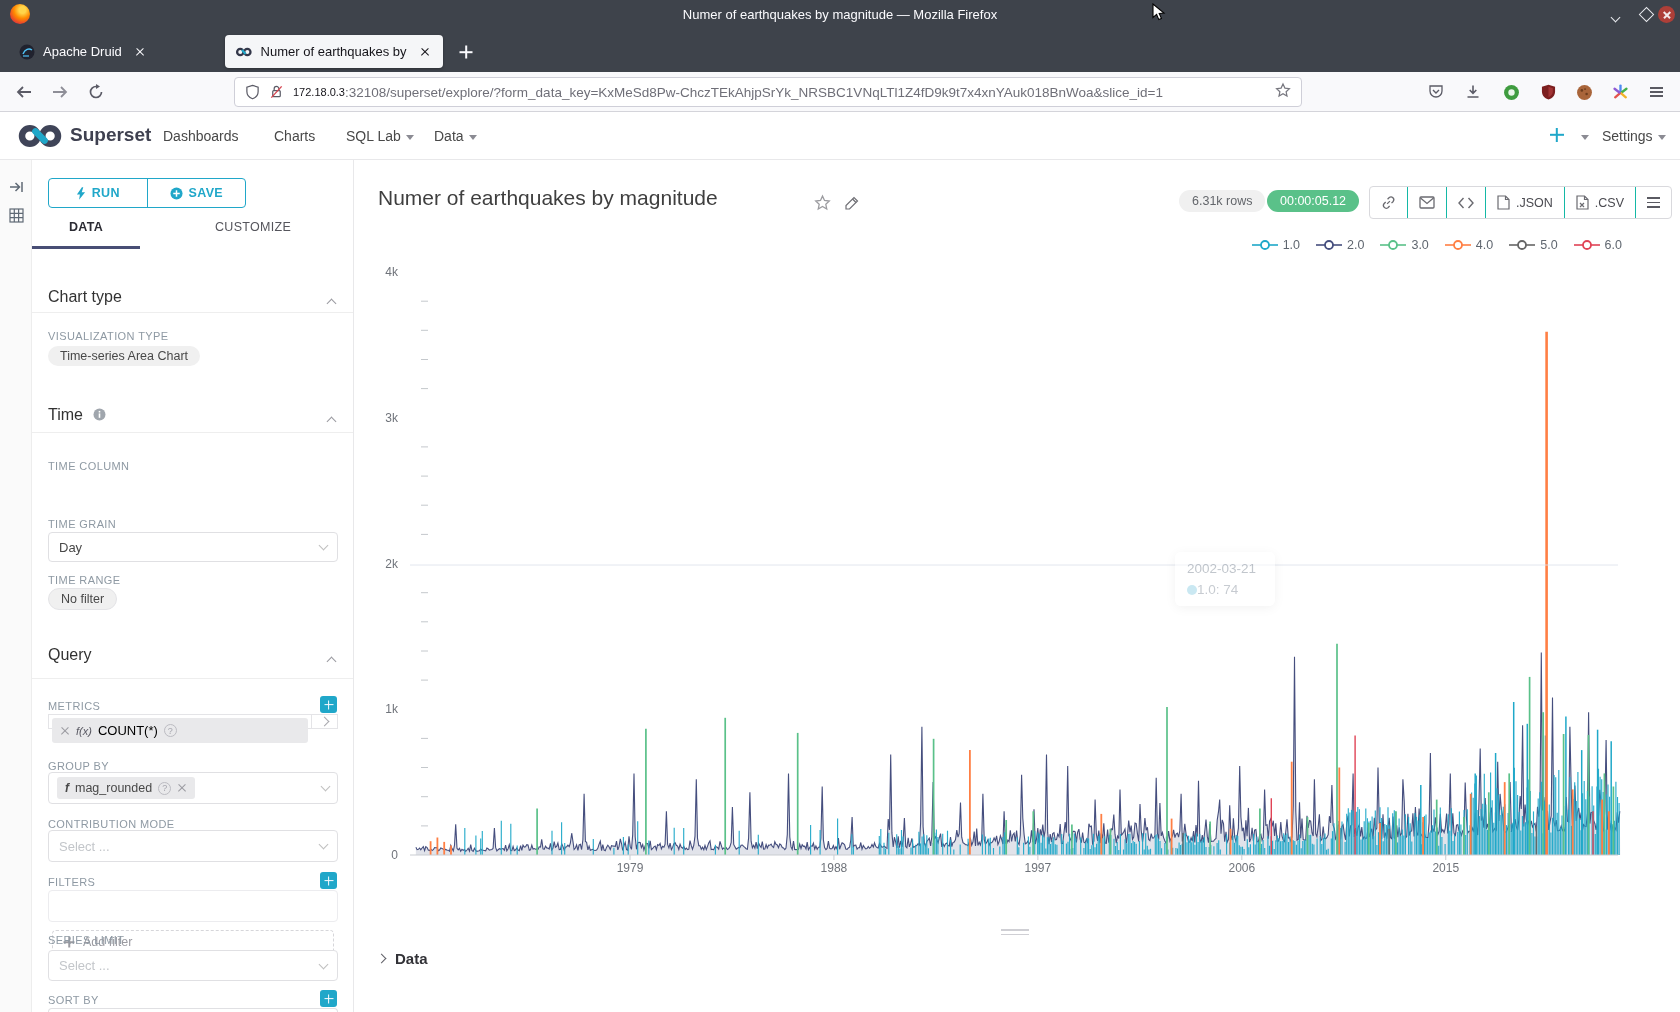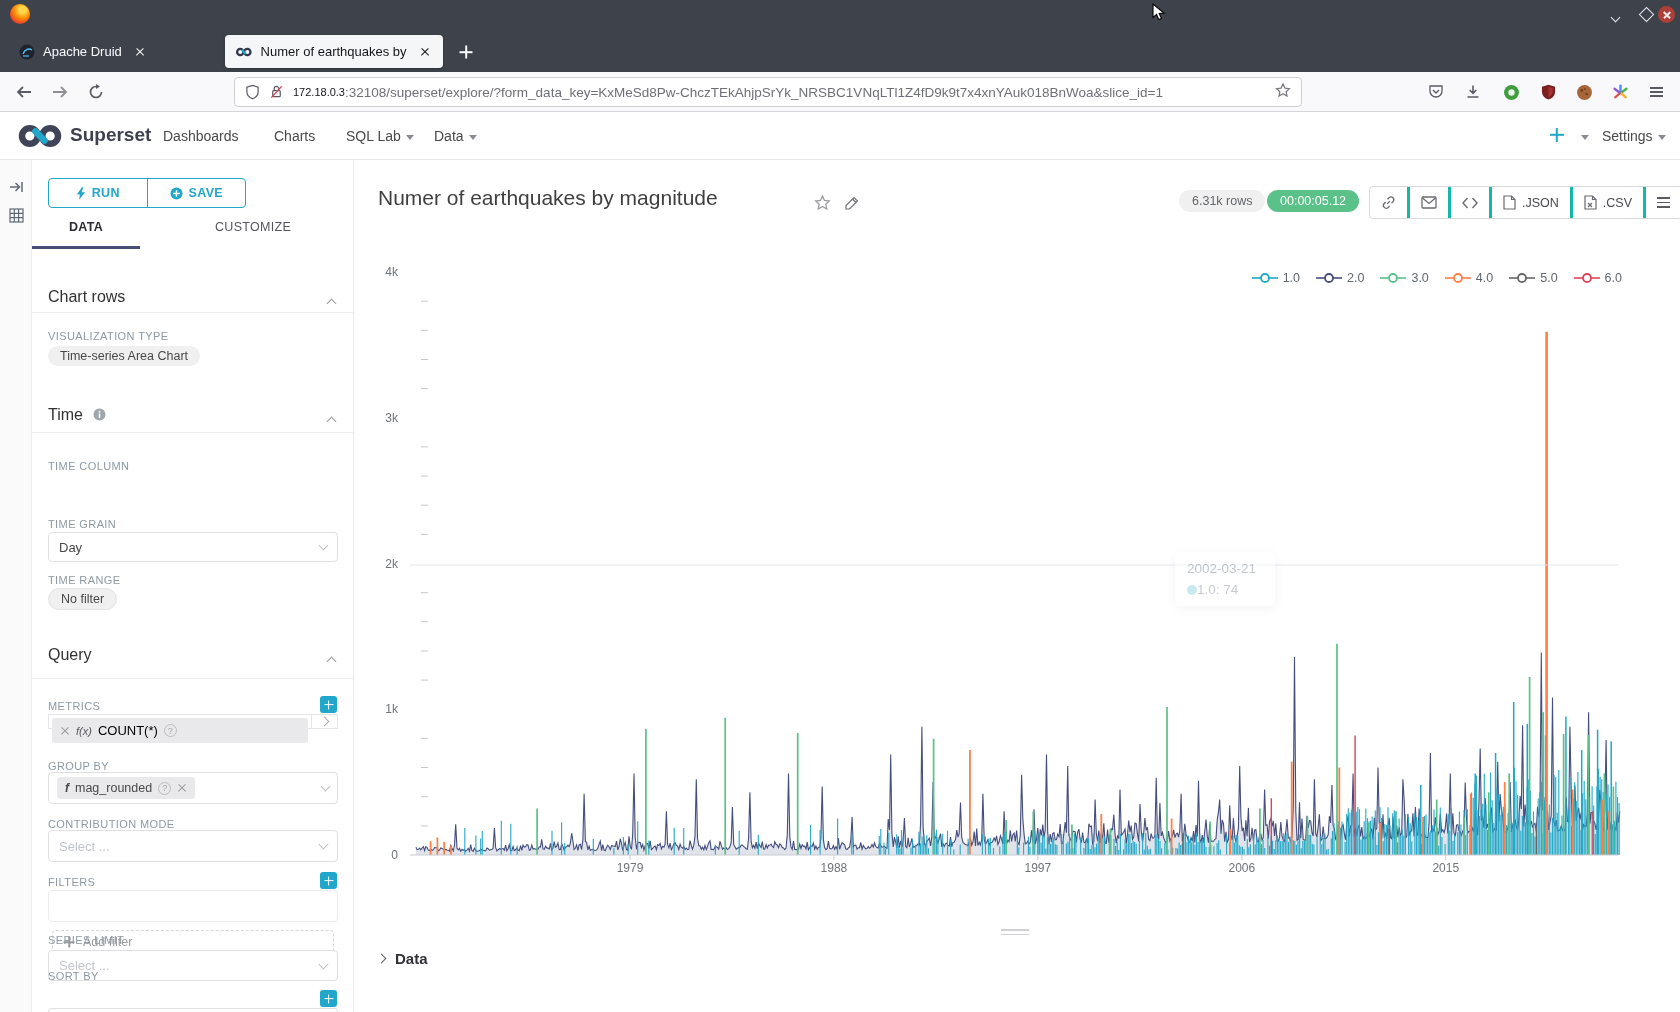--- a/index.html
+++ b/index.html
@@ -99,46 +99,47 @@
   .plus-gray::before { width:11px; height:1.5px; transform:translate(-50%,-50%); }
   .plus-gray::after { width:1.5px; height:11px; transform:translate(-50%,-50%); }
   #partial-select { position:absolute; left:16px; top:848px; width:290px; height:10px; border:1px solid #e0e0e3; border-radius:4px 4px 0 0; border-bottom:none; }
 
   
   #main { position:absolute; left:354px; top:160px; right:0; bottom:0; background:#fff; }
   #chart-title { position:absolute; left:24px; top:26px; font-size:21px; color:#3f3f3f; }
   .badge-gray { position:absolute; background:#f0f0f0; color:#63666b; font-size:12.5px; border-radius:12px; padding:4px 13px; }
   .badge-green { position:absolute; background:#5AC189; color:#fff; font-size:12.5px; border-radius:12px; padding:4px 13px; }
   #btn-group { position:absolute; left:1015px; top:26px; height:33px; display:flex; border:1px solid #d9d9dd; border-radius:4px; background:#fff; }
-  .bg-cell { display:flex; align-items:center; justify-content:center; gap:6px; padding:0 11px; border-left:3px solid #14b8a6;
+  .bg-cell { display:flex; align-items:center; justify-content:center; gap:6px; padding:0 11px; border-left:1px solid #14b8a6;
     font-size:12.5px; color:#4a4a50; }
   .bg-cell:first-child { border-left:none; }
   .burger { display:inline-block; width:13px; }
   .burger i { display:block; height:1.7px; background:#5a5a62; margin:2.5px 0; }
-  #legend { position:absolute; right:58px; top:78px; display:flex; gap:16px; align-items:center;margin-top:33px; }
+  #legend { position:absolute; right:58px; top:78px; display:flex; gap:16px; align-items:center; }
   .leg-item { display:flex; align-items:center; gap:5px; font-size:12.5px; color:#606770; }
   #gripper { position:absolute; left:647px; top:766px; width:28px; }
   #gripper i { display:block; height:1.5px; background:#cfcfd4; margin:3px 0; }
   #data-row { position:absolute; left:24px; top:790px; display:flex; align-items:center; gap:10px; }
   #data-row .chevron { border-color:#5f5f66; }
   #data-row .dlabel { font-size:15px; font-weight:bold; color:#323237; }
 
   #chart-svg { position:absolute; left:0; top:0; width:1680px; height:1012px; pointer-events:none; z-index:1; }
   #tooltip { position:absolute; left:1175px; top:552px; width:100px; background:rgba(255,255,255,.92); border-radius:6px;
     box-shadow:0 2px 12px rgba(0,0,0,.10); padding:9px 12px; opacity:.55; z-index:2; }
   #tooltip .tdate { font-size:13.5px; color:#8f98a3; }
   #tooltip .tline { margin-top:6px; display:flex; align-items:center; font-size:13.5px; color:#9aa2ac; }
   #tooltip .tdot { width:10px; height:10px; border-radius:50%; background:#9fd6e8; }
   #cursor { position:absolute; left:1152px; top:3px; z-index:9; }
 </style>
 </head>
 <body>
 
 <div id="titlebar">
   <div id="firefox-logo"></div>
+  <div id="window-title">Numer of earthquakes by magnitude — Mozilla Firefox</div>
   <div class="winbtn" id="win-min" style="left:1612px;"><span class="chevron chev-down"></span></div>
   <div class="winbtn" id="win-max" style="left:1641px;"></div>
   <div class="winbtn" id="win-close" style="left:1658px;"><span class="xmark"></span></div>
 </div>
 
 <div id="tabbar">
   <div class="tab tab-inactive" style="left:9px; width:210px;">
     <svg width="16" height="16" viewBox="0 0 16 16">
         <circle cx="8" cy="8" r="7.5" fill="#20222e"></circle>
         <path d="M4 10 C6 5 10 4 13 6" stroke="#4fc3f7" stroke-width="1.4" fill="none"></path>
@@ -293,21 +294,21 @@
           <path d="M7 3.5 v7 M3.5 7 h7" stroke="#fff" stroke-width="1.6"></path>
         </svg>
       <span>SAVE</span>
     </div>
   </div>
 
   <span class="ptab" style="left:37px; color:#2b2b33; font-weight:bold;">DATA</span>
   <span class="ptab" style="left:183px; color:#55555c;">CUSTOMIZE</span>
   <div id="ptab-underline"></div>
 
-  <div class="section-h" style="top:128px;">Chart rows</div>
+  <div class="section-h" style="top:128px;">Chart type</div>
   <span class="sec-caret" style="top:133px;"><span class="chevron chev-up" style="border-color:#9a9aa0;"></span></span>
   <div class="panel-hr" style="top:152px;"></div>
 
   <div class="cap-label" style="top:170px;">VISUALIZATION TYPE</div>
   <span class="pill abs" style="left:16px; top:186px;">Time-series Area Chart</span>
 
   <div class="section-h" style="top:246px;">
     <span>Time</span>
     <svg width="13" height="13" viewBox="0 0 13 13" style="margin-left:6px; vertical-align:-1px;">
         <circle cx="6.5" cy="6.5" r="6" fill="#a0a6ad"></circle>
@@ -376,21 +377,21 @@
       <span>Add filter</span>
     </div>
   </div>
 
   <div class="cap-label" style="top:774px;">SERIES LIMIT</div>
   <div class="sel" style="top:790px; height:31px;">
     <span class="placeholder">Select ...</span>
     <span class="chevron chev-down"></span>
   </div>
 
-  <div class="cap-label" style="top:810px;">SORT BY</div>
+  <div class="cap-label" style="top:834px;">SORT BY</div>
   <span class="plus-btn" style="top:830px;">
       <span class="plusbar"></span>
     </span>
   <div id="partial-select"></div>
 </div>
 
 <div id="main">
   <div id="chart-title">Numer of earthquakes by magnitude</div>
   <svg class="abs" style="left:460px; top:34px;" width="17" height="17" viewBox="0 0 16 15">
       <path d="M8 1.5 L9.9 5.6 14.4 6.1 11.1 9.2 12 13.6 8 11.3 4 13.6 4.9 9.2 1.6 6.1 6.1 5.6 Z" stroke="#9b9b9f" stroke-width="1.2" fill="none"></path>

